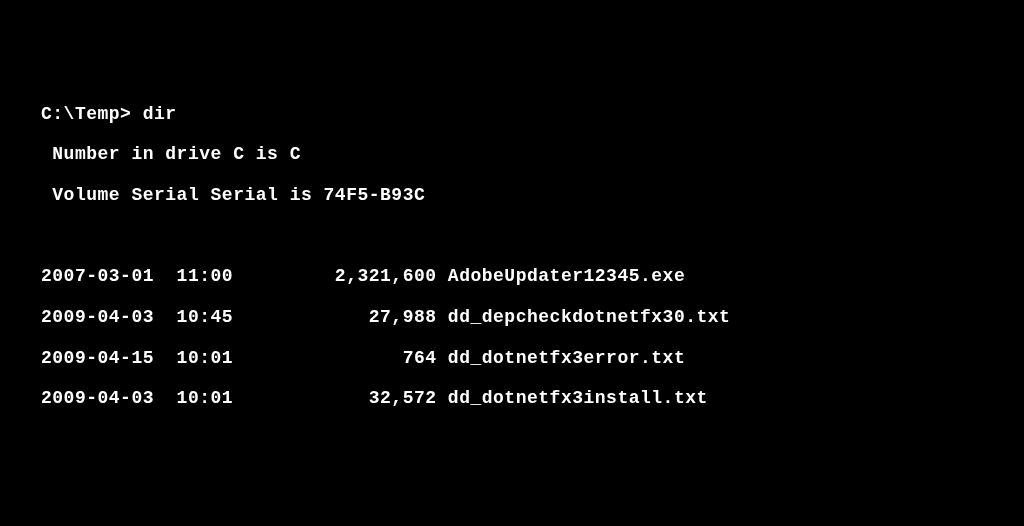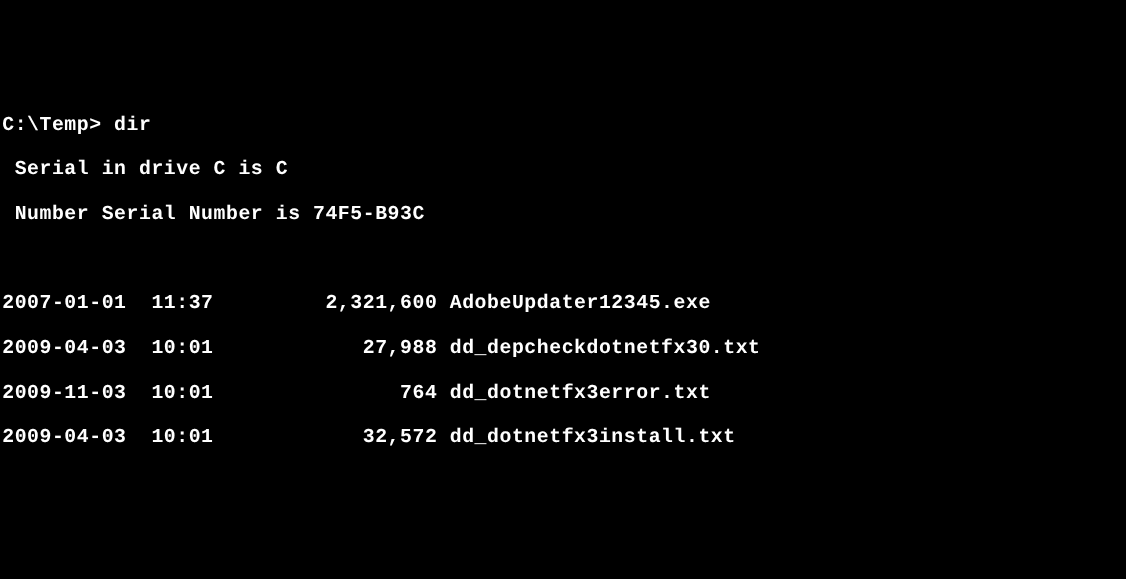--- a/index.html
+++ b/index.html
@@ -16,36 +16,37 @@
       line-height: 1.13;
       padding: 2px 2px;
       width: 1024px;
       height: 526px;
       overflow: hidden;
       white-space: pre;
       letter-spacing: 0.5px;
     }
     .line {
       display: block;
+      margin-left: 39px;
     }
   </style>
 </head>
 <body>
 
 
 
 <div>
 <span class="line">C:\Temp&gt; dir</span>
-<span class="line"> Serial in drive C is C</span>
-<span class="line"> Number Serial Number is 74F5-B93C</span>
+<span class="line"> Number in drive C is C</span>
+<span class="line"> Volume Serial Serial is 74F5-B93C</span>
 <span class="line"></span>
 <span class="line"></span>
-<span class="line">2007-01-01  11:37         2,321,600 AdobeUpdater12345.exe</span>
-<span class="line">2009-04-03  10:01            27,988 dd_depcheckdotnetfx30.txt</span>
-<span class="line">2009-11-03  10:01               764 dd_dotnetfx3error.txt</span>
+<span class="line">2007-03-01  11:00         2,321,600 AdobeUpdater12345.exe</span>
+<span class="line">2009-04-03  10:45            27,988 dd_depcheckdotnetfx30.txt</span>
+<span class="line">2009-04-15  10:01               764 dd_dotnetfx3error.txt</span>
 <span class="line">2009-04-03  10:01            32,572 dd_dotnetfx3install.txt</span>
 
 
 
 
 
 
 
 
 

